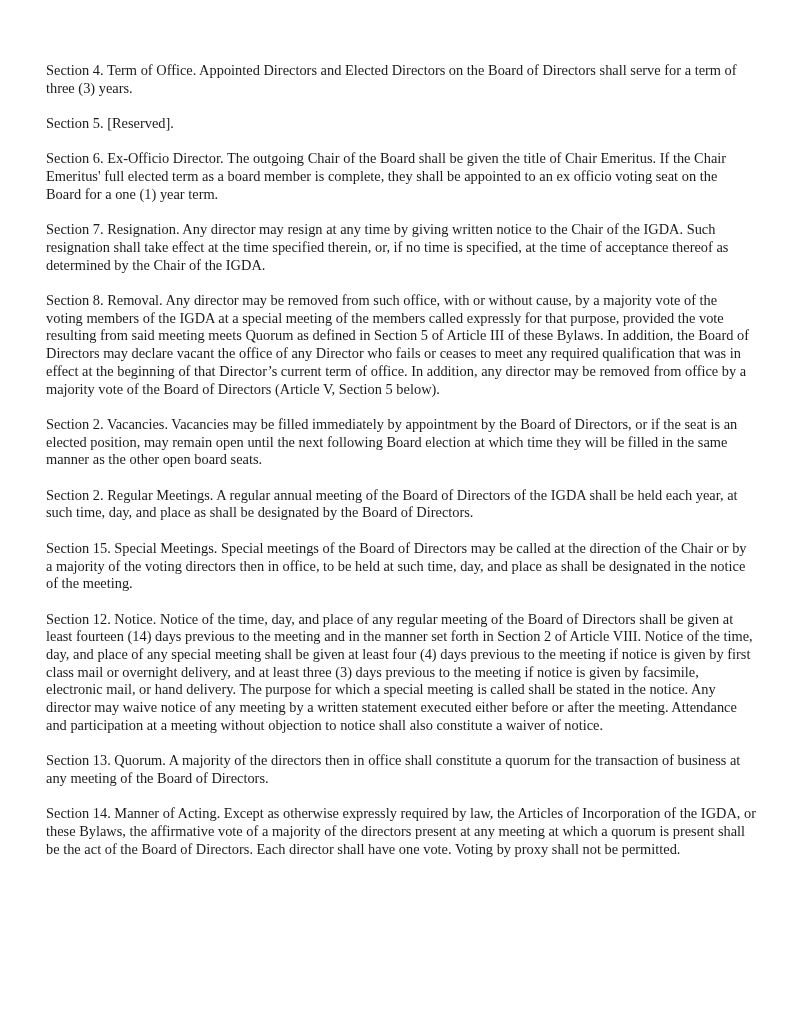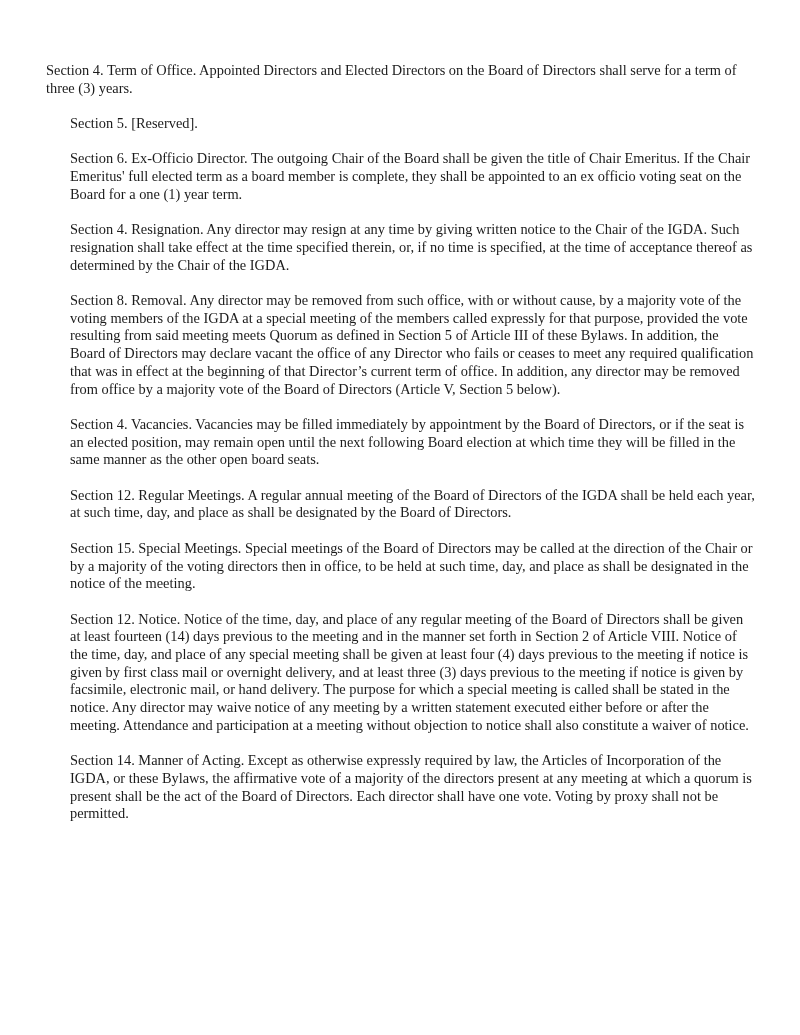--- a/index.html
+++ b/index.html
@@ -24,30 +24,30 @@
     color: #1b1b1b;
     text-rendering: optimizeLegibility;
   }
   .page p {
     margin: 0;
     padding: 0;
     max-width: 711px;
   }
   .page p + p {
     margin-top: 17.7px;
-    margin-left: 24px;
   }
 </style>
 </head>
 <body>
 
 <div class="page">
   <p>Section 4. Term of Office. Appointed Directors and Elected Directors on the Board of Directors shall serve for a term of three (3) years.</p>
   <p>Section 5. [Reserved].</p>
   <p>Section 6. Ex-Officio Director. The outgoing Chair of the Board shall be given the title of Chair Emeritus. If the Chair Emeritus' full elected term as a board member is complete, they shall be appointed to an ex officio voting seat on the Board for a one (1) year term.</p>
-  <p>Section 4. Resignation. Any director may resign at any time by giving written notice to the Chair of the IGDA. Such resignation shall take effect at the time specified therein, or, if no time is specified, at the time of acceptance thereof as determined by the Chair of the IGDA.</p>
+  <p>Section 7. Resignation. Any director may resign at any time by giving written notice to the Chair of the IGDA. Such resignation shall take effect at the time specified therein, or, if no time is specified, at the time of acceptance thereof as determined by the Chair of the IGDA.</p>
   <p>Section 8. Removal. Any director may be removed from such office, with or without cause, by a majority vote of the voting members of the IGDA at a special meeting of the members called expressly for that purpose, provided the vote resulting from said meeting meets Quorum as defined in Section 5 of Article III of these Bylaws. In addition, the Board of Directors may declare vacant the office of any Director who fails or ceases to meet any required qualification that was in effect at the beginning of that Director’s current term of office. In addition, any director may be removed from office by a majority vote of the Board of Directors (Article V, Section 5 below).</p>
-  <p>Section 4. Vacancies. Vacancies may be filled immediately by appointment by the Board of Directors, or if the seat is an elected position, may remain open until the next following Board election at which time they will be filled in the same manner as the other open board seats.</p>
-  <p>Section 12. Regular Meetings. A regular annual meeting of the Board of Directors of the IGDA shall be held each year, at such time, day, and place as shall be designated by the Board of Directors.</p>
+  <p>Section 2. Vacancies. Vacancies may be filled immediately by appointment by the Board of Directors, or if the seat is an elected position, may remain open until the next following Board election at which time they will be filled in the same manner as the other open board seats.</p>
+  <p>Section 2. Regular Meetings. A regular annual meeting of the Board of Directors of the IGDA shall be held each year, at such time, day, and place as shall be designated by the Board of Directors.</p>
   <p>Section 15. Special Meetings. Special meetings of the Board of Directors may be called at the direction of the Chair or by a majority of the voting directors then in office, to be held at such time, day, and place as shall be designated in the notice of the meeting.</p>
   <p>Section 12. Notice. Notice of the time, day, and place of any regular meeting of the Board of Directors shall be given at least fourteen (14) days previous to the meeting and in the manner set forth in Section 2 of Article VIII. Notice of the time, day, and place of any special meeting shall be given at least four (4) days previous to the meeting if notice is given by first class mail or overnight delivery, and at least three (3) days previous to the meeting if notice is given by facsimile, electronic mail, or hand delivery. The purpose for which a special meeting is called shall be stated in the notice. Any director may waive notice of any meeting by a written statement executed either before or after the meeting. Attendance and participation at a meeting without objection to notice shall also constitute a waiver of notice.</p>
+  <p>Section 13. Quorum. A majority of the directors then in office shall constitute a quorum for the transaction of business at any meeting of the Board of Directors.</p>
   <p>Section 14. Manner of Acting. Except as otherwise expressly required by law, the Articles of Incorporation of the IGDA, or these Bylaws, the affirmative vote of a majority of the directors present at any meeting at which a quorum is present shall be the act of the Board of Directors. Each director shall have one vote. Voting by proxy shall not be permitted.</p>
 </div>
 
 </body></html>

